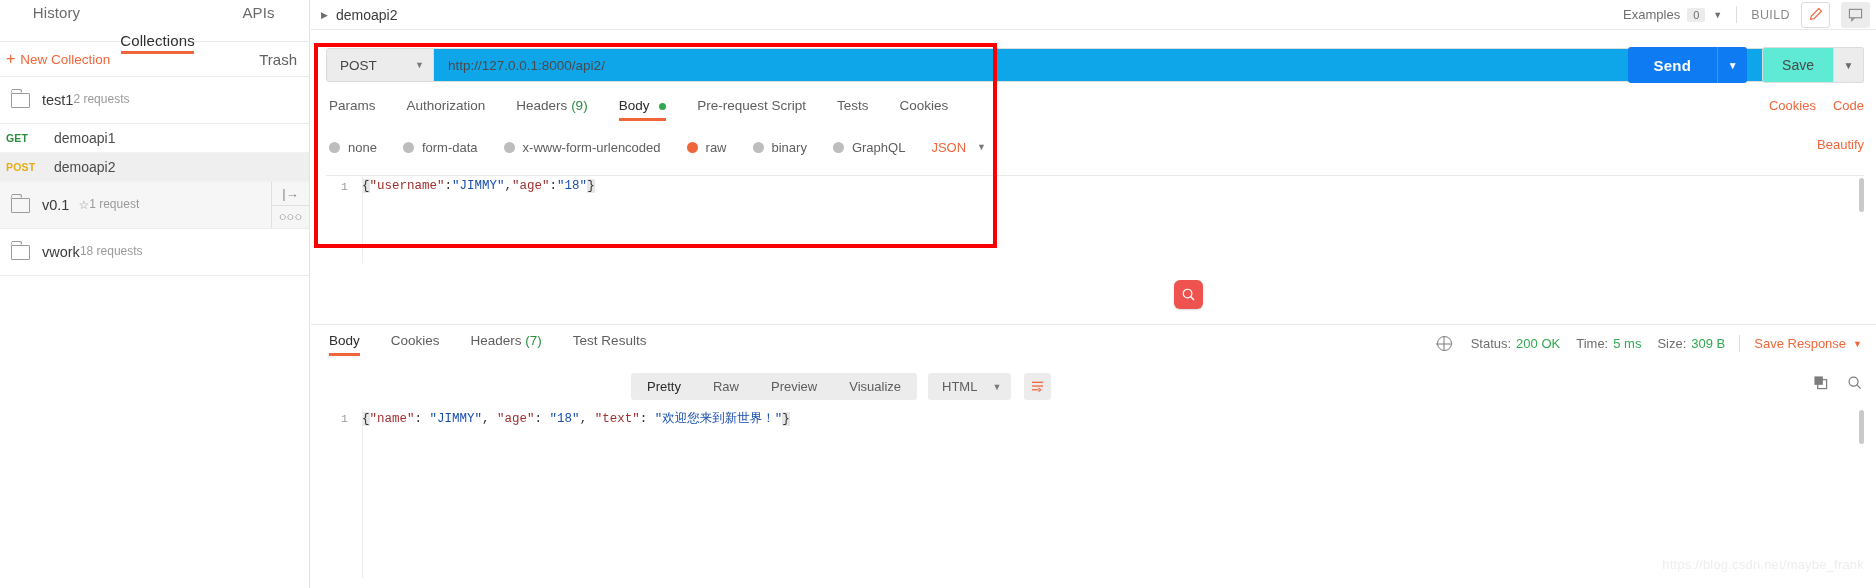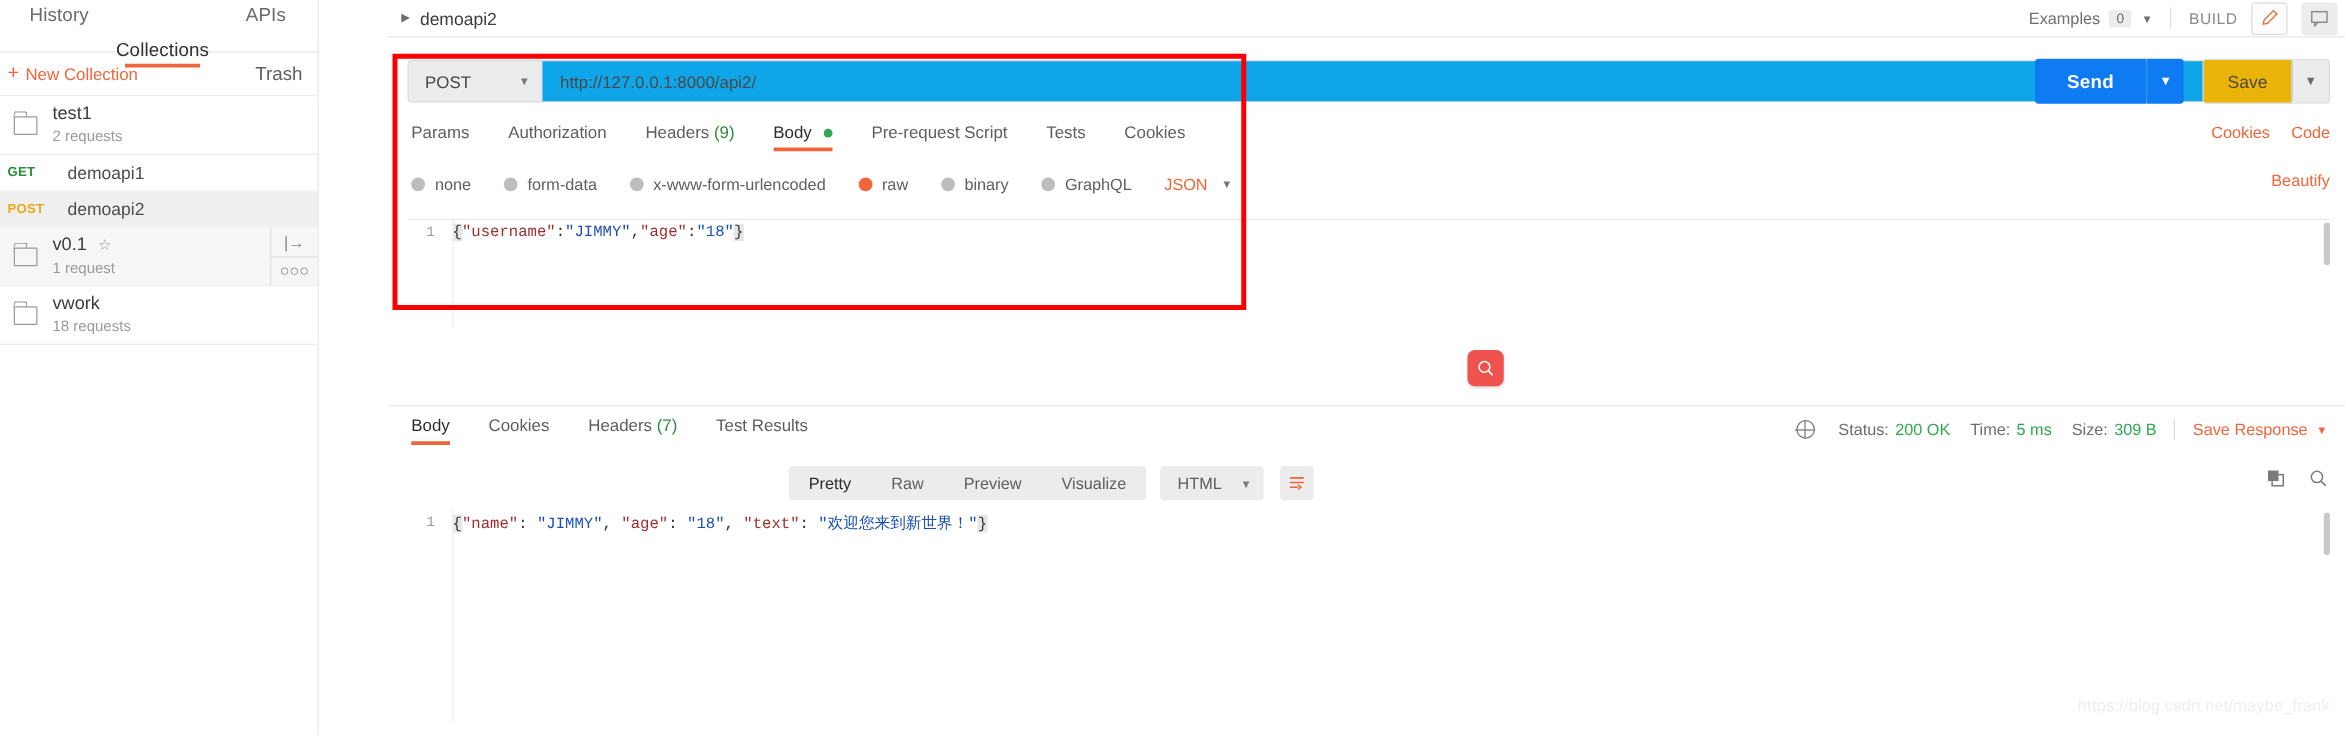--- a/index.html
+++ b/index.html
@@ -6,21 +6,21 @@
   html, body {
     width: 1876px; height: 588px;
     background: #fff;
     font-family: "Liberation Sans", "DejaVu Sans", sans-serif;
     overflow: hidden;
   }
   .app { position: relative; width: 1876px; height: 588px; background:#fff; }
 
   
   .sidebar {
-    position: absolute; left: 0; top: 0; width: 255px; height: 588px;
+    position: absolute; left: 0; top: 0; width: 310px; height: 588px;
     background: #fff; border-right: 1px solid #e3e3e3;
   }
   .sb-tabs {
     display: flex; align-items: flex-start; height: 32px;
     padding-left: 6px; background: #fff;
   }
   .sb-tab {
     flex: 1; text-align: center; font-size: 15px; color: #6b6b6b;
     padding-top: 4px; position: relative; cursor: pointer; letter-spacing: .1px;
   }
@@ -47,21 +47,21 @@
   .coll-row.hl { background: #f6f6f6; }
   .folder-ico {
     width: 19px; height: 15px; margin-right: 12px; margin-left: 3px;
     border: 1.4px solid #9b9b9b; border-radius: 1px; position: relative; flex:none;
   }
   .folder-ico:before {
     content:""; position:absolute; top:-4.5px; left:-1.4px; width:9px; height:4px;
     border:1.4px solid #9b9b9b; border-bottom:none; border-radius:1px 3px 0 0;
     transform: skewX(-14deg);
   }
-  .coll-txt { display: flex; flex-direction: column; justify-content: flex-end; }
+  .coll-txt { display: flex; flex-direction: row; justify-content: flex-end; }
   .coll-name { font-size: 14.5px; color: #3a3a3a; line-height: 19px; display:flex; align-items:center;}
   .coll-name .star { color:#9a9a9a; font-size: 12px; margin-left: 9px; }
   .coll-sub { font-size: 12px; color: #9a9a9a; line-height: 17px; }
 
   .req-row {
     display: flex; align-items: center; height: 29px; padding-left: 6px;
     cursor: pointer; border-bottom: 1px solid #f2f2f2;
   }
   .req-row.sel { background: #efefef; }
   .req-method {
@@ -133,21 +133,21 @@
     background: #0f7bf2; color: #fff; font-size: 15px; font-weight: bold;
     height: 36px; padding: 0 26px; border: none; border-radius: 3px 0 0 3px;
     cursor: pointer; letter-spacing: .2px;
   }
   .send-caret {
     background: #0f7bf2; color: #fff; height: 36px; width: 30px; border: none;
     border-left: 1px solid #3d96f5; border-radius: 0 3px 3px 0; cursor: pointer;
     font-size: 10px;
   }
   .save-btn {
-    background: #eab308; color: #4a4a4a; font-size: 14px; height: 36px;
+    background: #5eead4; color: #4a4a4a; font-size: 14px; height: 36px;
     padding: 0 19px; border: 1px solid #dcdcdc; border-radius: 3px 0 0 3px;
     cursor: pointer; margin-left: 15px;
   }
   .save-caret {
     background: #ececec; color: #6b6b6b; height: 36px; width: 30px;
     border: 1px solid #dcdcdc; border-left: none; border-radius: 0 3px 3px 0;
     cursor: pointer; font-size: 10px;
   }
 
   

